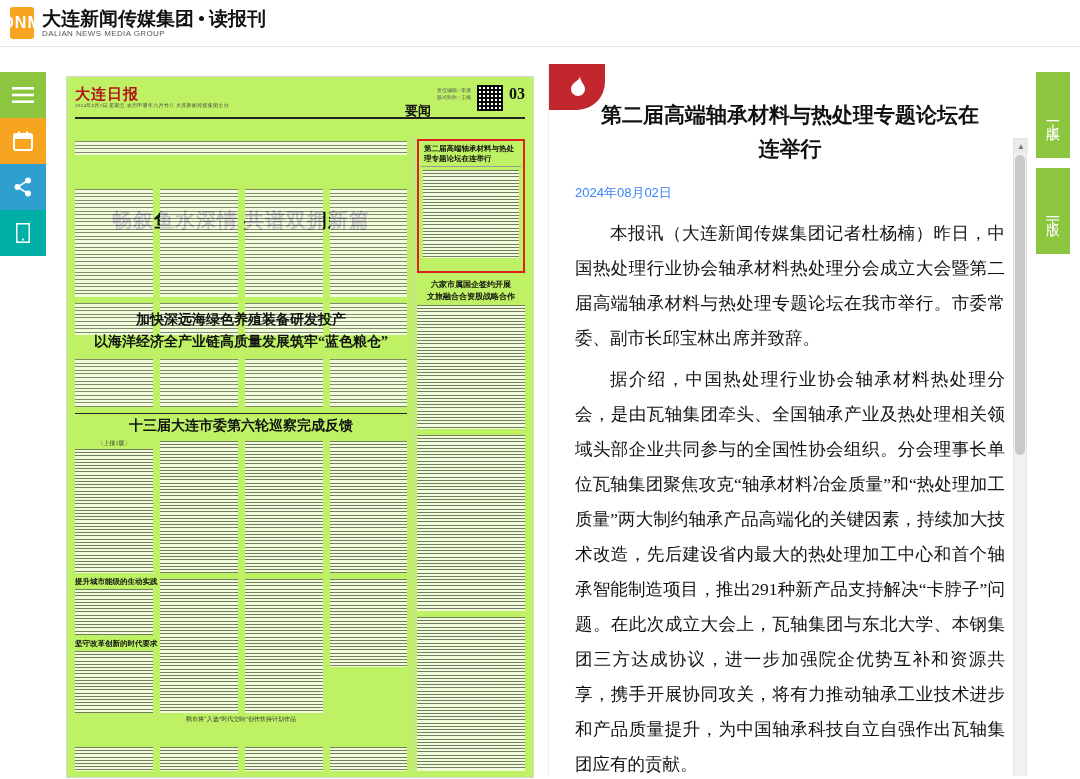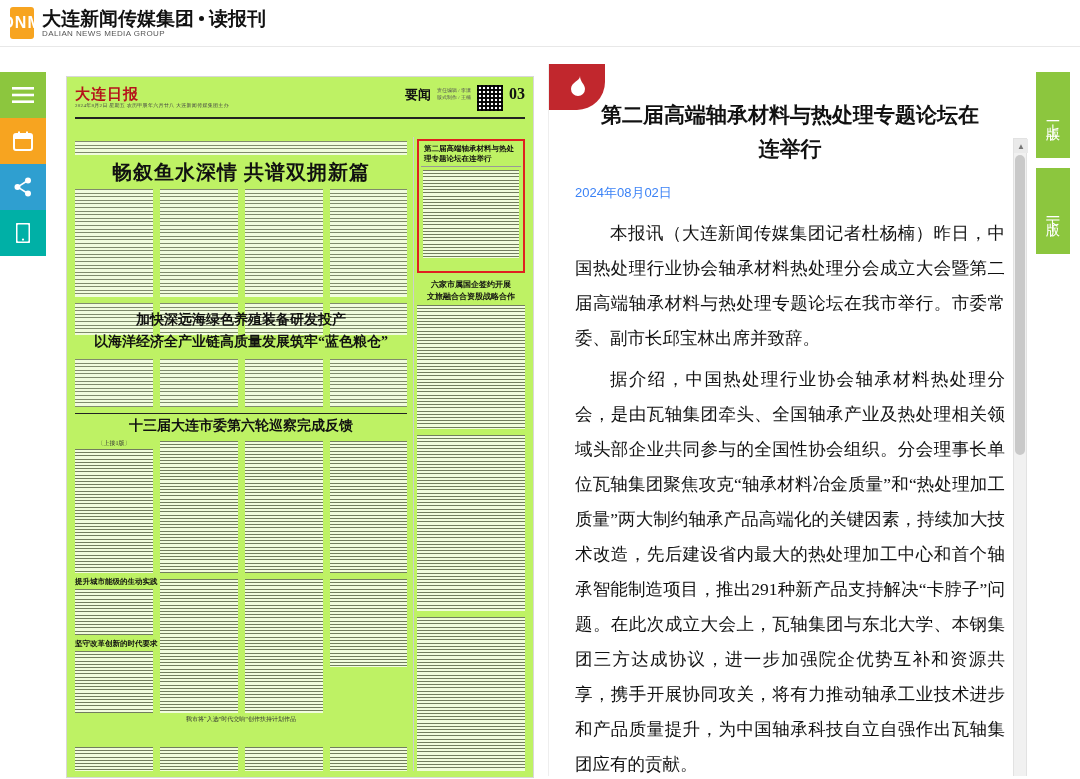--- a/index.html
+++ b/index.html
@@ -123,21 +123,21 @@
   .masthead-right {
     position: absolute; right: 0; top: 0;
     display: flex;
     align-items: flex-start;
     gap: 6px;
   }
   .masthead-yaowen {
     font-size: 13px;
     font-weight: bold;
     color: #111;
-    margin-top: 3px;
+    margin-top: 19px;
   }
   .masthead-meta {
     font-size: 5px;
     color: #555;
     line-height: 7px;
     margin-top: 4px;
     width: 34px;
   }
   .qr {
     width: 26px; height: 26px;
@@ -177,20 +177,21 @@
       #ffffff 1px, #ffffff 3.2px
     );
   }
   .hl-main {
     font-size: 20px;
     font-weight: bold;
     text-align: center;
     letter-spacing: 1px;
     color: #111;
     white-space: nowrap;
+    margin-top: 48px;
   }
   .hl-sub {
     font-size: 14px;
     font-weight: bold;
     text-align: center;
     color: #111;
     white-space: nowrap;
   }
   .hl-small {
     font-size: 11px;

